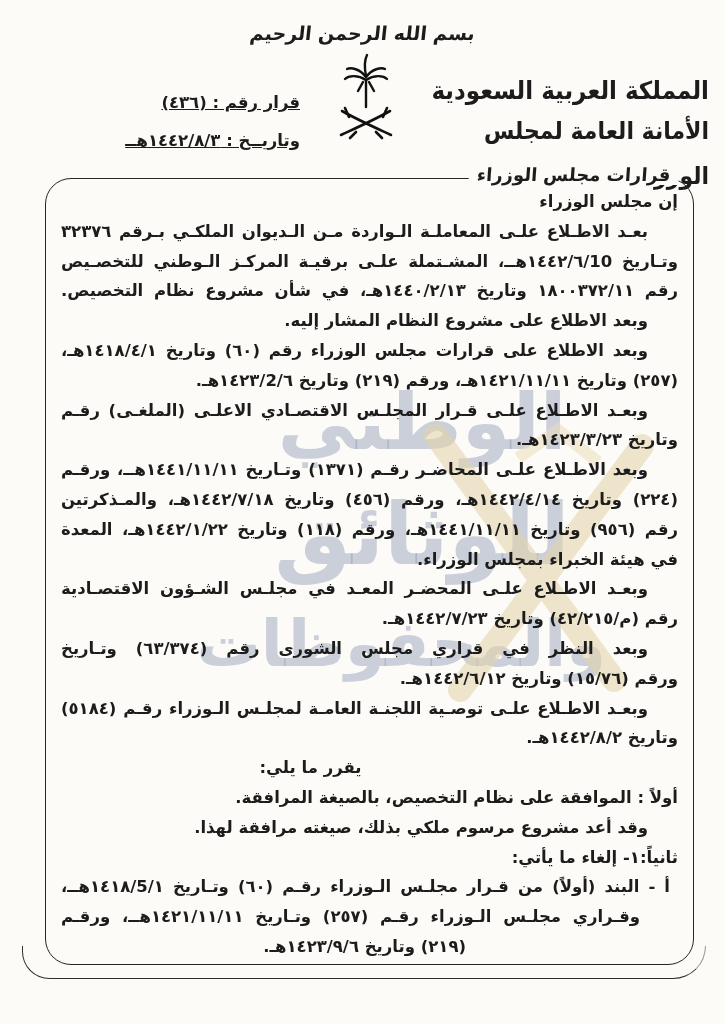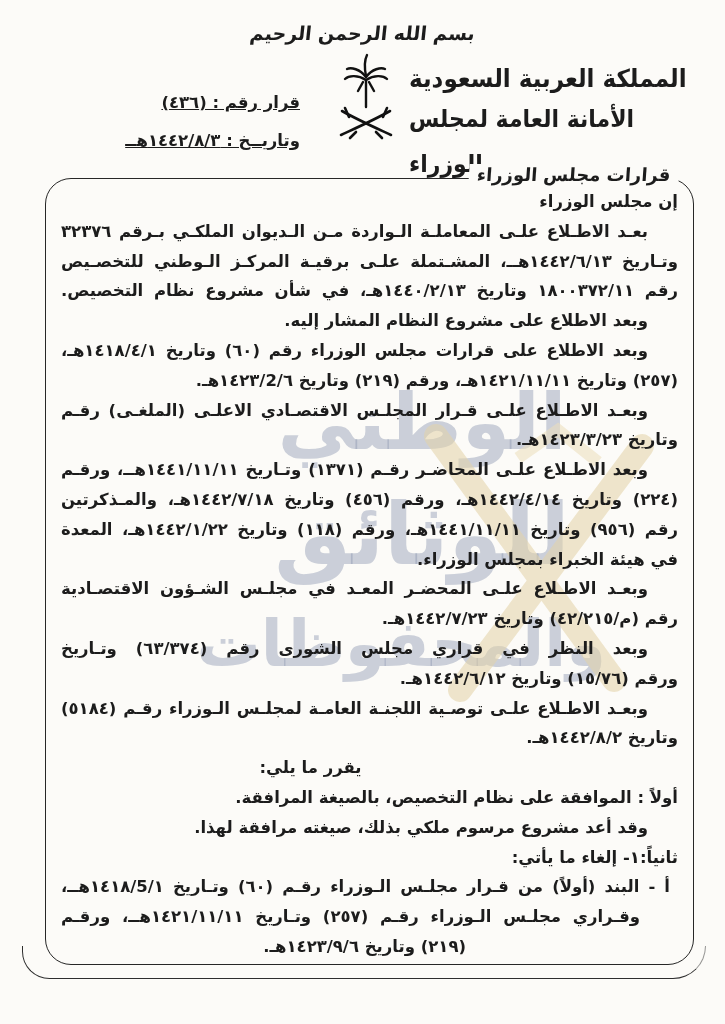--- a/index.html
+++ b/index.html
@@ -6,21 +6,21 @@
   body{background:#e8e8e8;font-family:"DejaVu Sans",sans-serif;}
   .sheet{
     position:relative;width:725px;height:1024px;margin:0 auto;
     background:#fcfbf8;overflow:hidden;direction:rtl;color:#1c1c1c;
   }
   
   .bismillah{
     position:absolute;top:22px;left:0;width:100%;text-align:center;
     font-size:19px;font-weight:bold;letter-spacing:-1px;transform:skewX(-6deg);
   }
-  .hdr-right{position:absolute;top:56px;right:16px;width:300px;text-align:left;font-weight:bold;}
+  .hdr-right{position:absolute;top:68px;right:16px;width:300px;text-align:right;font-weight:bold;}
   .hdr-right .l1{font-size:23px;line-height:44px;transform:scaleY(1.08);}
   .hdr-right .l2{font-size:22px;line-height:42px;transform:scaleY(1.08);}
   .hdr-left{position:absolute;top:84px;left:64px;width:236px;text-align:right;direction:rtl;font-weight:bold;text-decoration:underline;}
   .hdr-left div{font-size:16.5px;line-height:38px;}
   .emblem{position:absolute;top:50px;left:336px;}
   
   .wm{position:absolute;top:368px;left:238px;width:368px;z-index:0;text-align:center;
       font-weight:bold;color:rgba(131,143,169,0.40);}
   .wm .w1{font-size:78px;line-height:108px;}
   .wm .w2{font-size:86px;line-height:116px;}
@@ -102,21 +102,21 @@
   <div class="hdr-left">
     <div>قرار رقم :  (٤٣٦)</div>
     <div>وتاريــخ : ١٤٤٢/٨/٣هــ</div>
   </div>
 
   <div class="box">
     <div class="series">قرارات مجلس الوزراء</div>
     <div class="box-inner">
       <div class="line r">إن مجلس الوزراء</div>
       <div class="line j ind1">بعـد الاطـلاع علـى المعاملـة الـواردة مـن الـديوان الملكـي بـرقم ٣٢٣٧٦</div>
-      <div class="line j">وتـاريخ ١٤٤٢/٦/١٣هــ، المشـتملة علـى برقيـة المركـز الـوطني للتخصـيص</div>
+      <div class="line j">وتـاريخ ١٤٤٢/٦/10هــ، المشـتملة علـى برقيـة المركـز الـوطني للتخصـيص</div>
       <div class="line j">رقم ١٨٠٠٣٧٢/١١ وتاريخ ١٤٤٠/٢/١٣هـ، في شأن مشروع نظام التخصيص.</div>
       <div class="line r ind1">وبعد الاطلاع على مشروع النظام المشار إليه.</div>
       <div class="line j ind1">وبعد الاطلاع على قرارات مجلس الوزراء رقم (٦٠) وتاريخ ١٤١٨/٤/١هـ، ورقم</div>
       <div class="line r">(٢٥٧) وتاريخ ١٤٢١/١١/١١هـ، ورقم (٢١٩) وتاريخ ١٤٢٣/2/٦هـ.</div>
       <div class="line j ind1">وبعـد الاطـلاع علـى قـرار المجلـس الاقتصـادي الاعلـى (الملغـى) رقـم (٢٣/١)</div>
       <div class="line r">وتاريخ ١٤٢٣/٣/٢٣هـ.</div>
       <div class="line j ind1">وبعد الاطـلاع علـى المحاضـر رقـم (١٣٧١) وتـاريخ ١٤٤١/١١/١١هــ، ورقـم</div>
       <div class="line j">(٢٢٤) وتاريخ ١٤٤٢/٤/١٤هـ، ورقم (٤٥٦) وتاريخ ١٤٤٢/٧/١٨هـ، والمـذكرتين</div>
       <div class="line j">رقم (٩٥٦) وتاريخ ١٤٤١/١١/١١هـ، ورقم (١١٨) وتاريخ ١٤٤٢/١/٢٢هـ، المعدة</div>
       <div class="line r">في هيئة الخبراء بمجلس الوزراء.</div>

